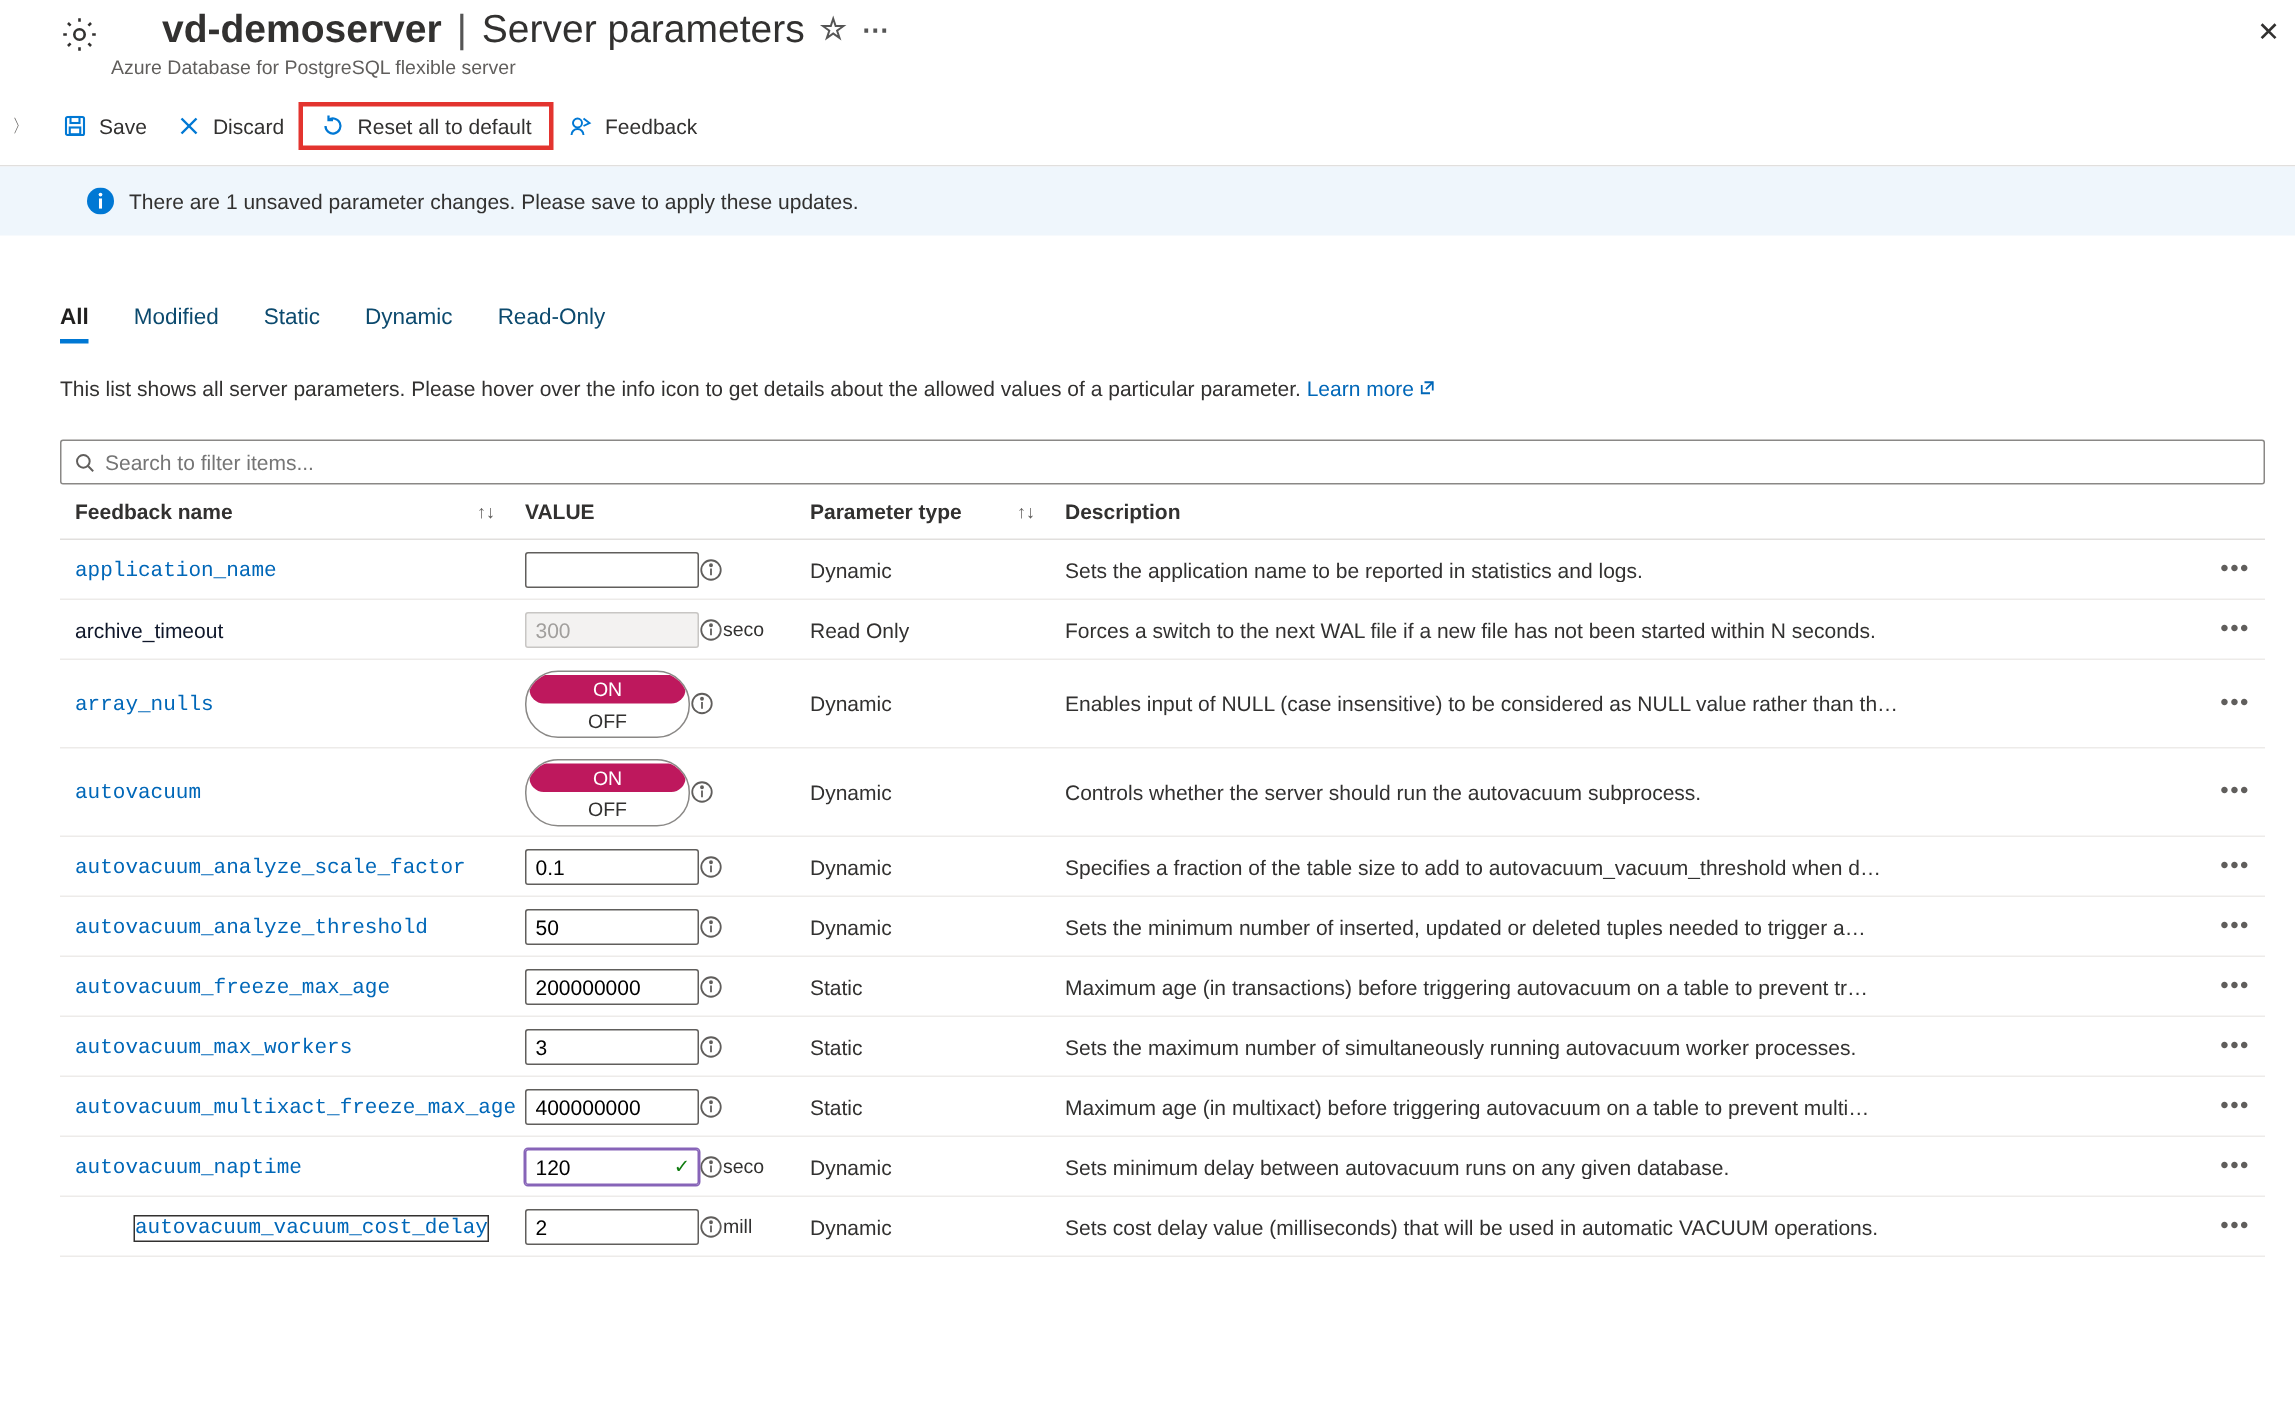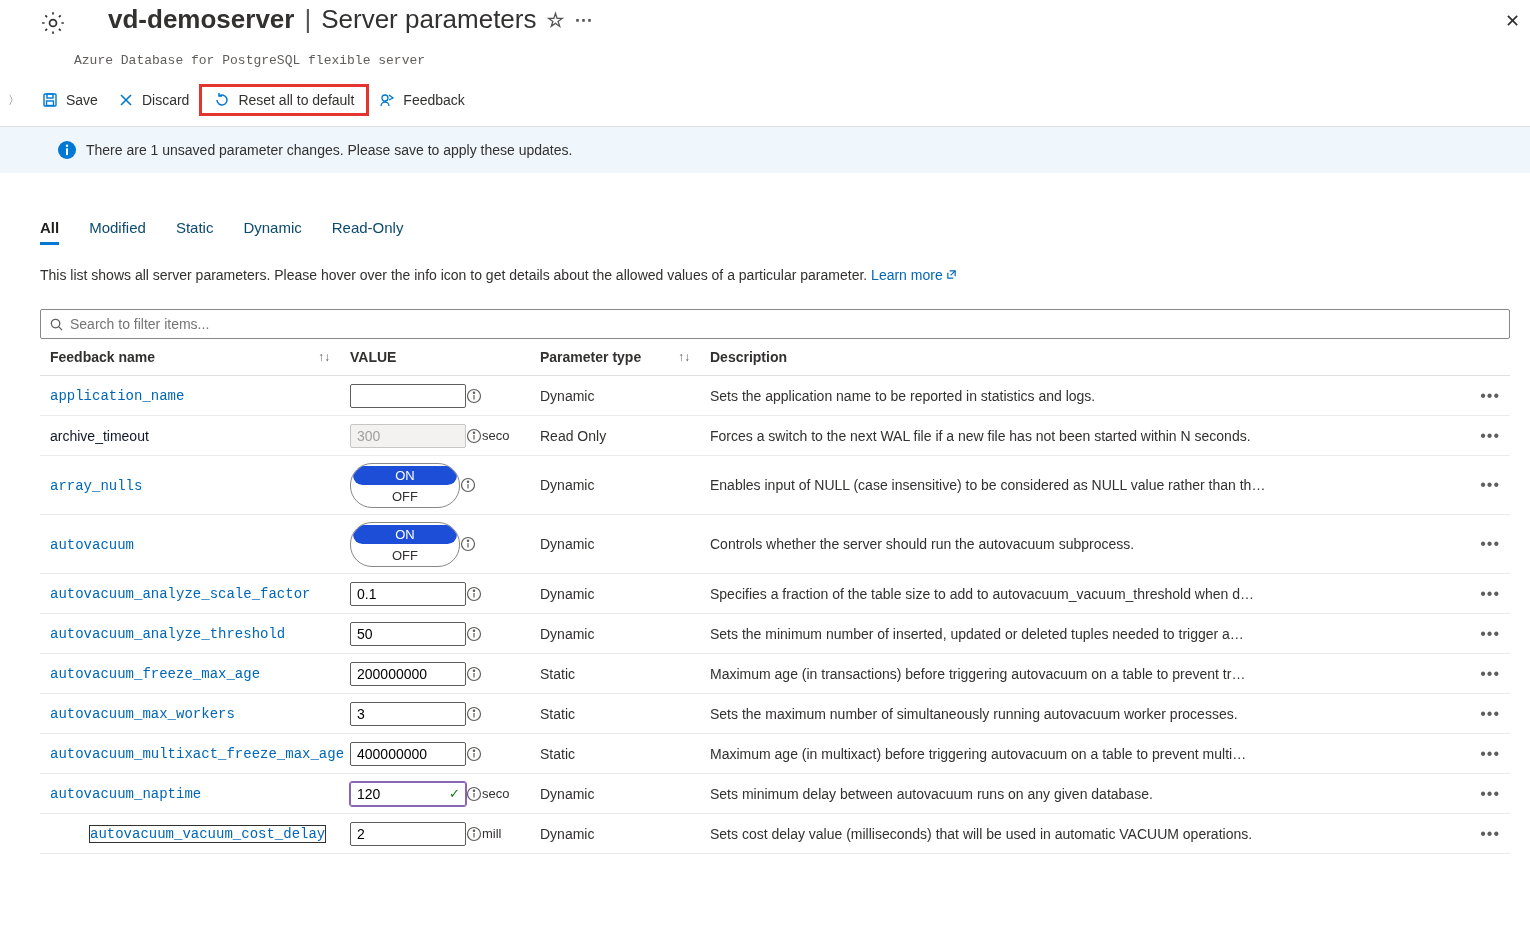--- a/index.html
+++ b/index.html
@@ -13,21 +13,21 @@
   .page { padding: 0 20px 20px 40px; position: relative; }
   .close-x { position: absolute; top: 10px; right: 10px; font-size: 18px; cursor: pointer; color:#323130; }
   .header-row { display: flex; align-items: flex-start; padding-top: 4px; }
   .gear { margin-top: 6px; margin-right: 8px; }
   .gear svg { width: 26px; height: 26px; }
   .title-line { font-size: 26px; font-weight: 600; display: flex; align-items: center; gap: 10px; margin-left: 34px; }
   .title-line .pipe { font-weight: 400; color:#555; }
   .title-line .subtitle-title { font-weight: 400; }
   .star-oline { font-size: 20px; color:#555; cursor:pointer; }
   .dotdotdot { font-size: 18px; color:#555; letter-spacing:1px; cursor:pointer; }
-  .subtitle { font-size: 13px; color: #605e5c; margin-top: 18px; font-family: Liberation Mono, monospace; }
+  .subtitle { font-size: 13px; color: #605e5c; margin-top: 2px; }
   .toolbar { display: flex; align-items: center; gap: 0; padding: 16px 0 10px; border-bottom: 1px solid #e1dfdd; margin-left:-40px; padding-left:40px; margin-right:-20px; padding-right:20px;}
   .toolbar-chevron { color:#605e5c; margin-right:12px; margin-left:-32px; font-size:12px; align-self:center; }
   .tbutton { display: inline-flex; align-items: center; gap: 8px; padding: 4px 10px; cursor: pointer; color:#323130; }
   .tbutton svg { width:16px; height:16px; }
   .highlight-box { border: 3px solid #e3342f; padding: 1px 2px; }
   .infobar { background: #eff6fc; display:flex; align-items:center; gap:10px; padding: 14px 18px; margin: 0 -20px 0 -40px; padding-left:58px; }
   .infobar .info-icon { width:18px; height:18px; flex-shrink:0; }
   .tabs { display:flex; gap:30px; margin-top: 46px; }
   .tab { cursor:pointer; padding-bottom:6px; font-size:15px; color:#0c4a6e; }
   .tab.active { font-weight:600; border-bottom: 3px solid #0078d4; color:#201f1e; }
@@ -49,21 +49,21 @@
   .val-cell { display:flex; align-items:center; gap:0; }
   .val-input { width:116px; border:1px solid #605e5c; border-radius:2px; padding:2px 6px; font-size:14px; height:24px; }
   .val-input.readonly { background:#f3f2f1; color:#a19f9d; border-color:#c8c6c4; }
   .val-input.changed { border-color:#8764b8; border-width:1px; outline:1px solid #8764b8; }
   .check-inside { position:relative; }
   .check-inside .chk { position:absolute; right:6px; top:4px; color:#107c10; font-size:13px; }
   .info-circ { width:16px; height:16px; color:#605e5c; cursor:pointer; flex-shrink:0; }
   .unit { font-size:13px; color:#323130; }
   .toggle-pill { border:1px solid #8a8886; border-radius:22px; width:110px; overflow:hidden; }
   .toggle-opt { text-align:center; font-size:13px; padding:2px 0; }
-  .toggle-opt.on { background:#1d4ed8; color:#fff; border-radius:18px; margin:2px; padding:2px 0;}
+  .toggle-opt.on { background:#be185d; color:#fff; border-radius:18px; margin:2px; padding:2px 0;}
   .toggle-opt.off { color:#323130; padding:2px 0 3px; }
   .desc-cell { white-space:nowrap; overflow:hidden; text-overflow:ellipsis; padding-right:8px; }
   .row-more { color:#605e5c; cursor:pointer; text-align:right; font-size:16px; letter-spacing:1px; }
   .focus-outline { outline:1px solid #323130; outline-offset:0;margin-left:40px; }
   .val-cell-tall { min-height:50px; }
 </style>
 </head>
 <body>
 
 <div class="page">

